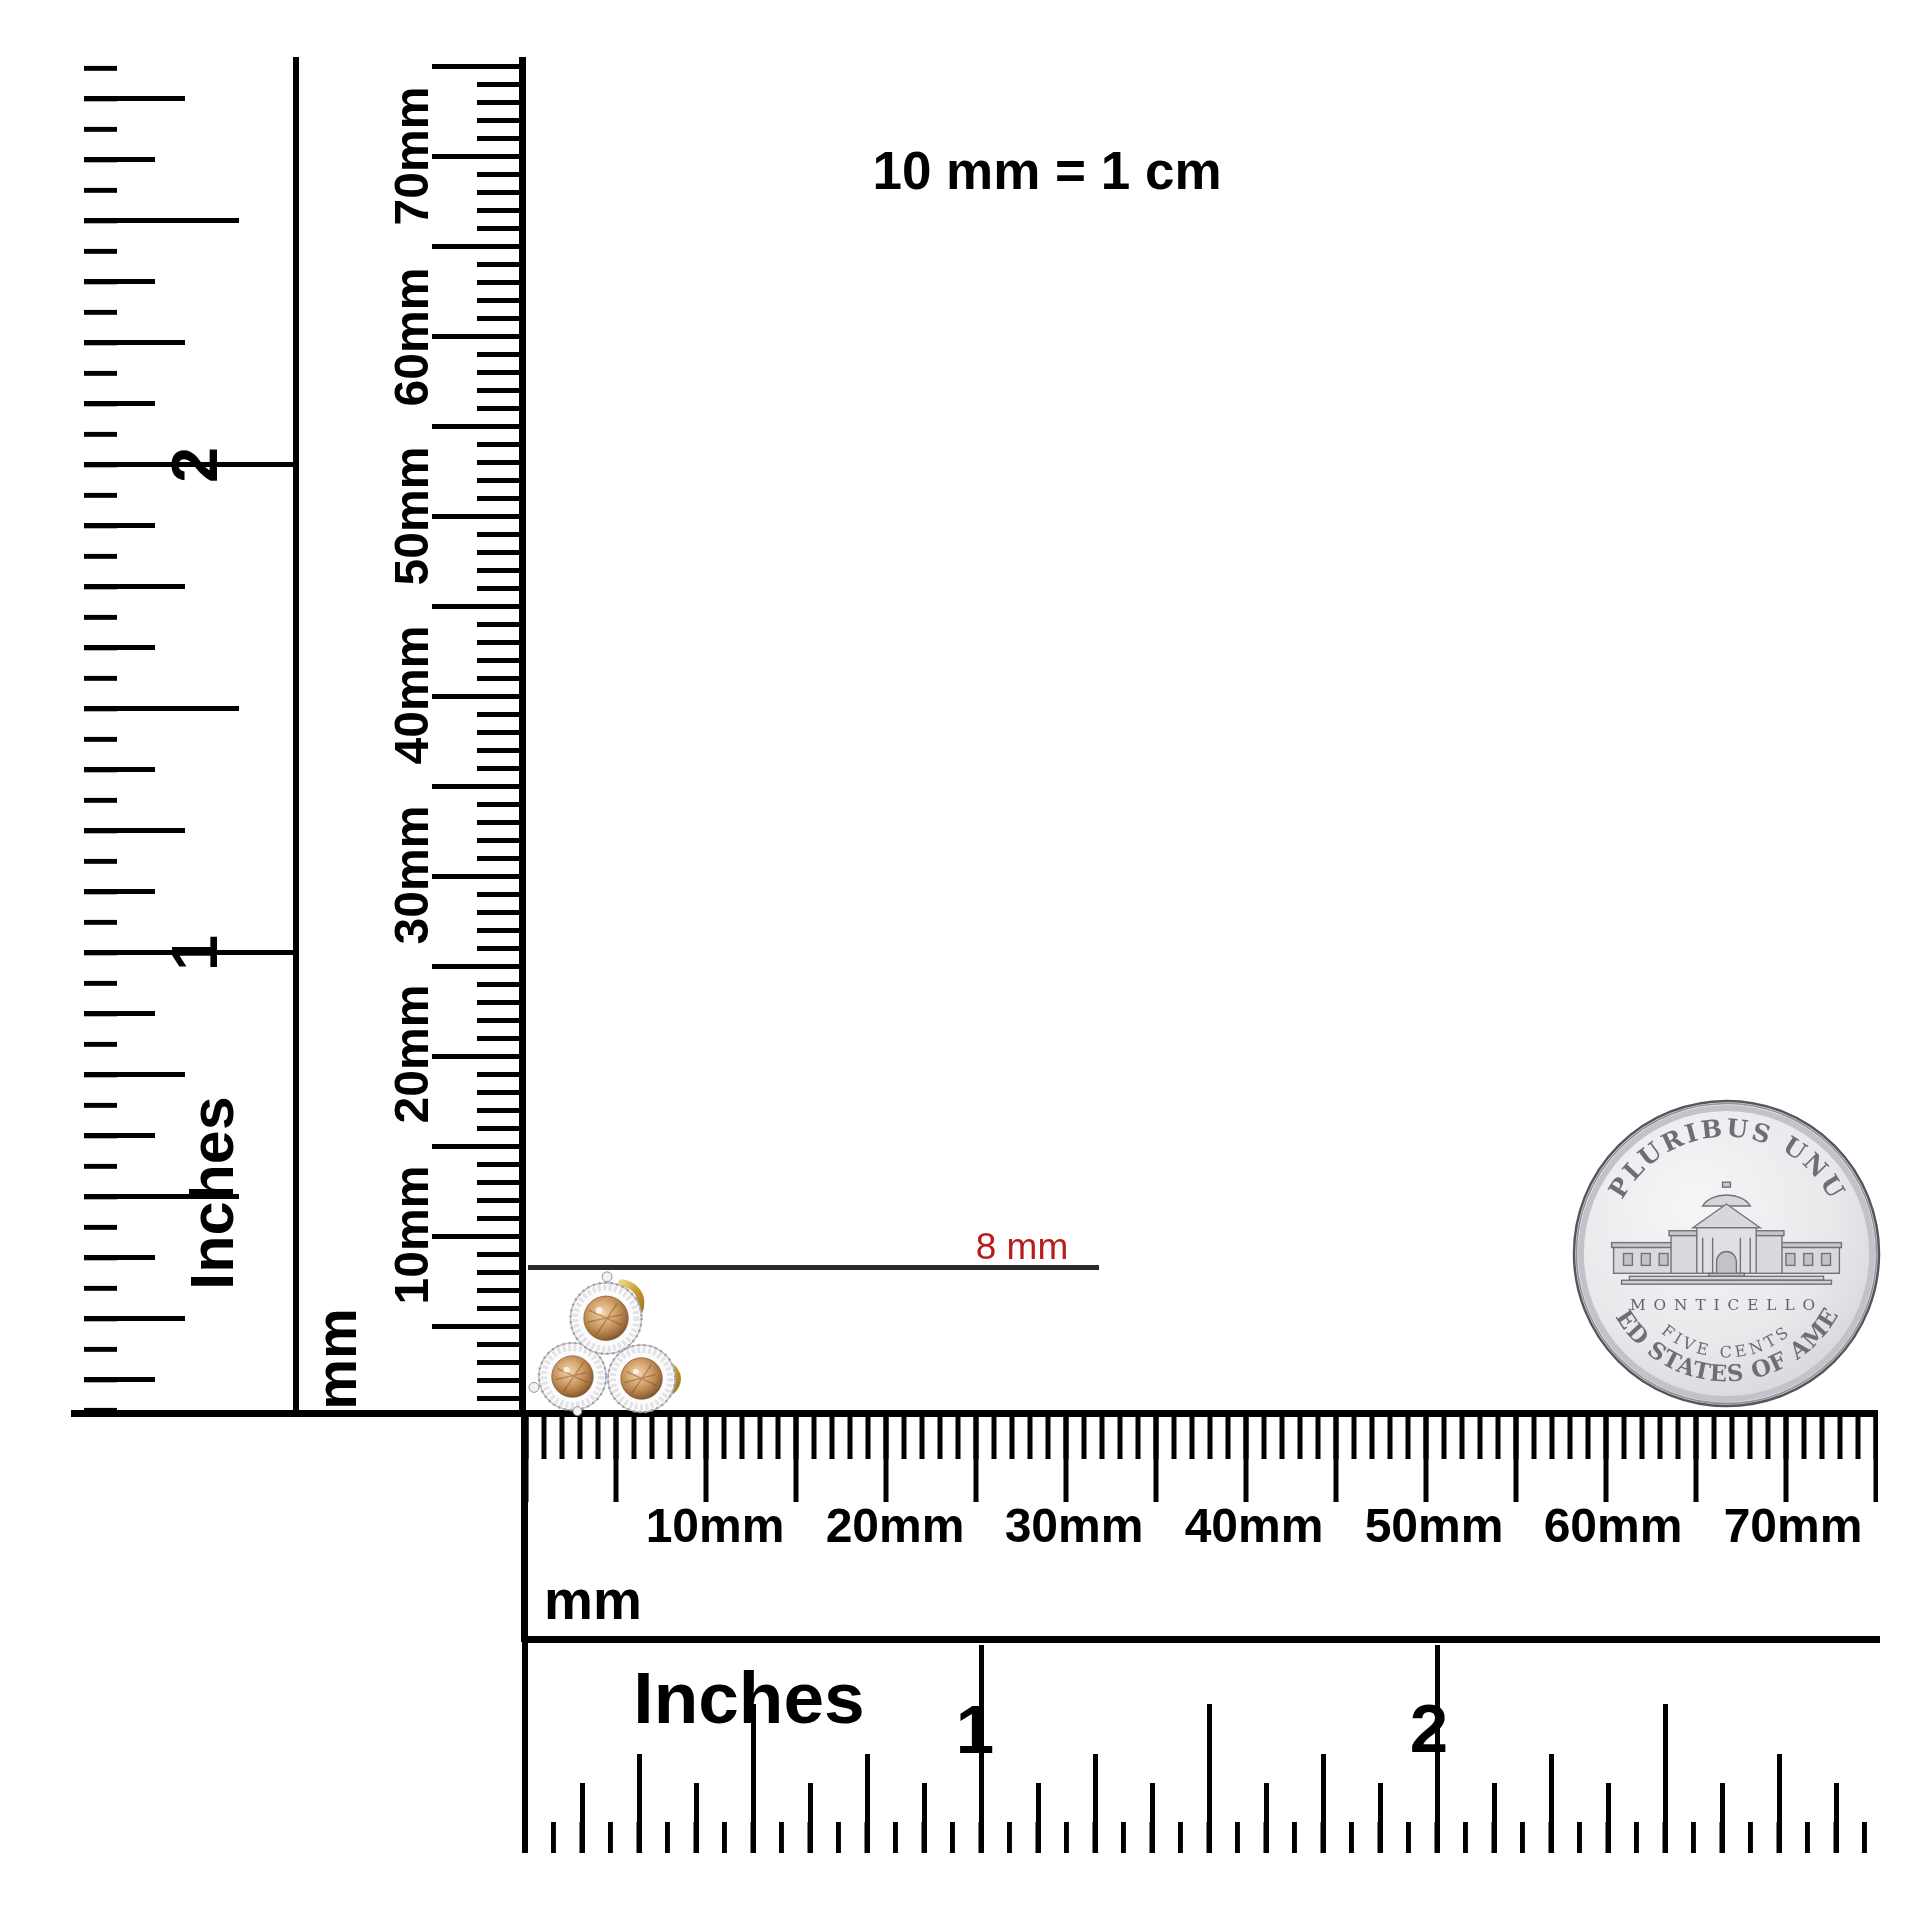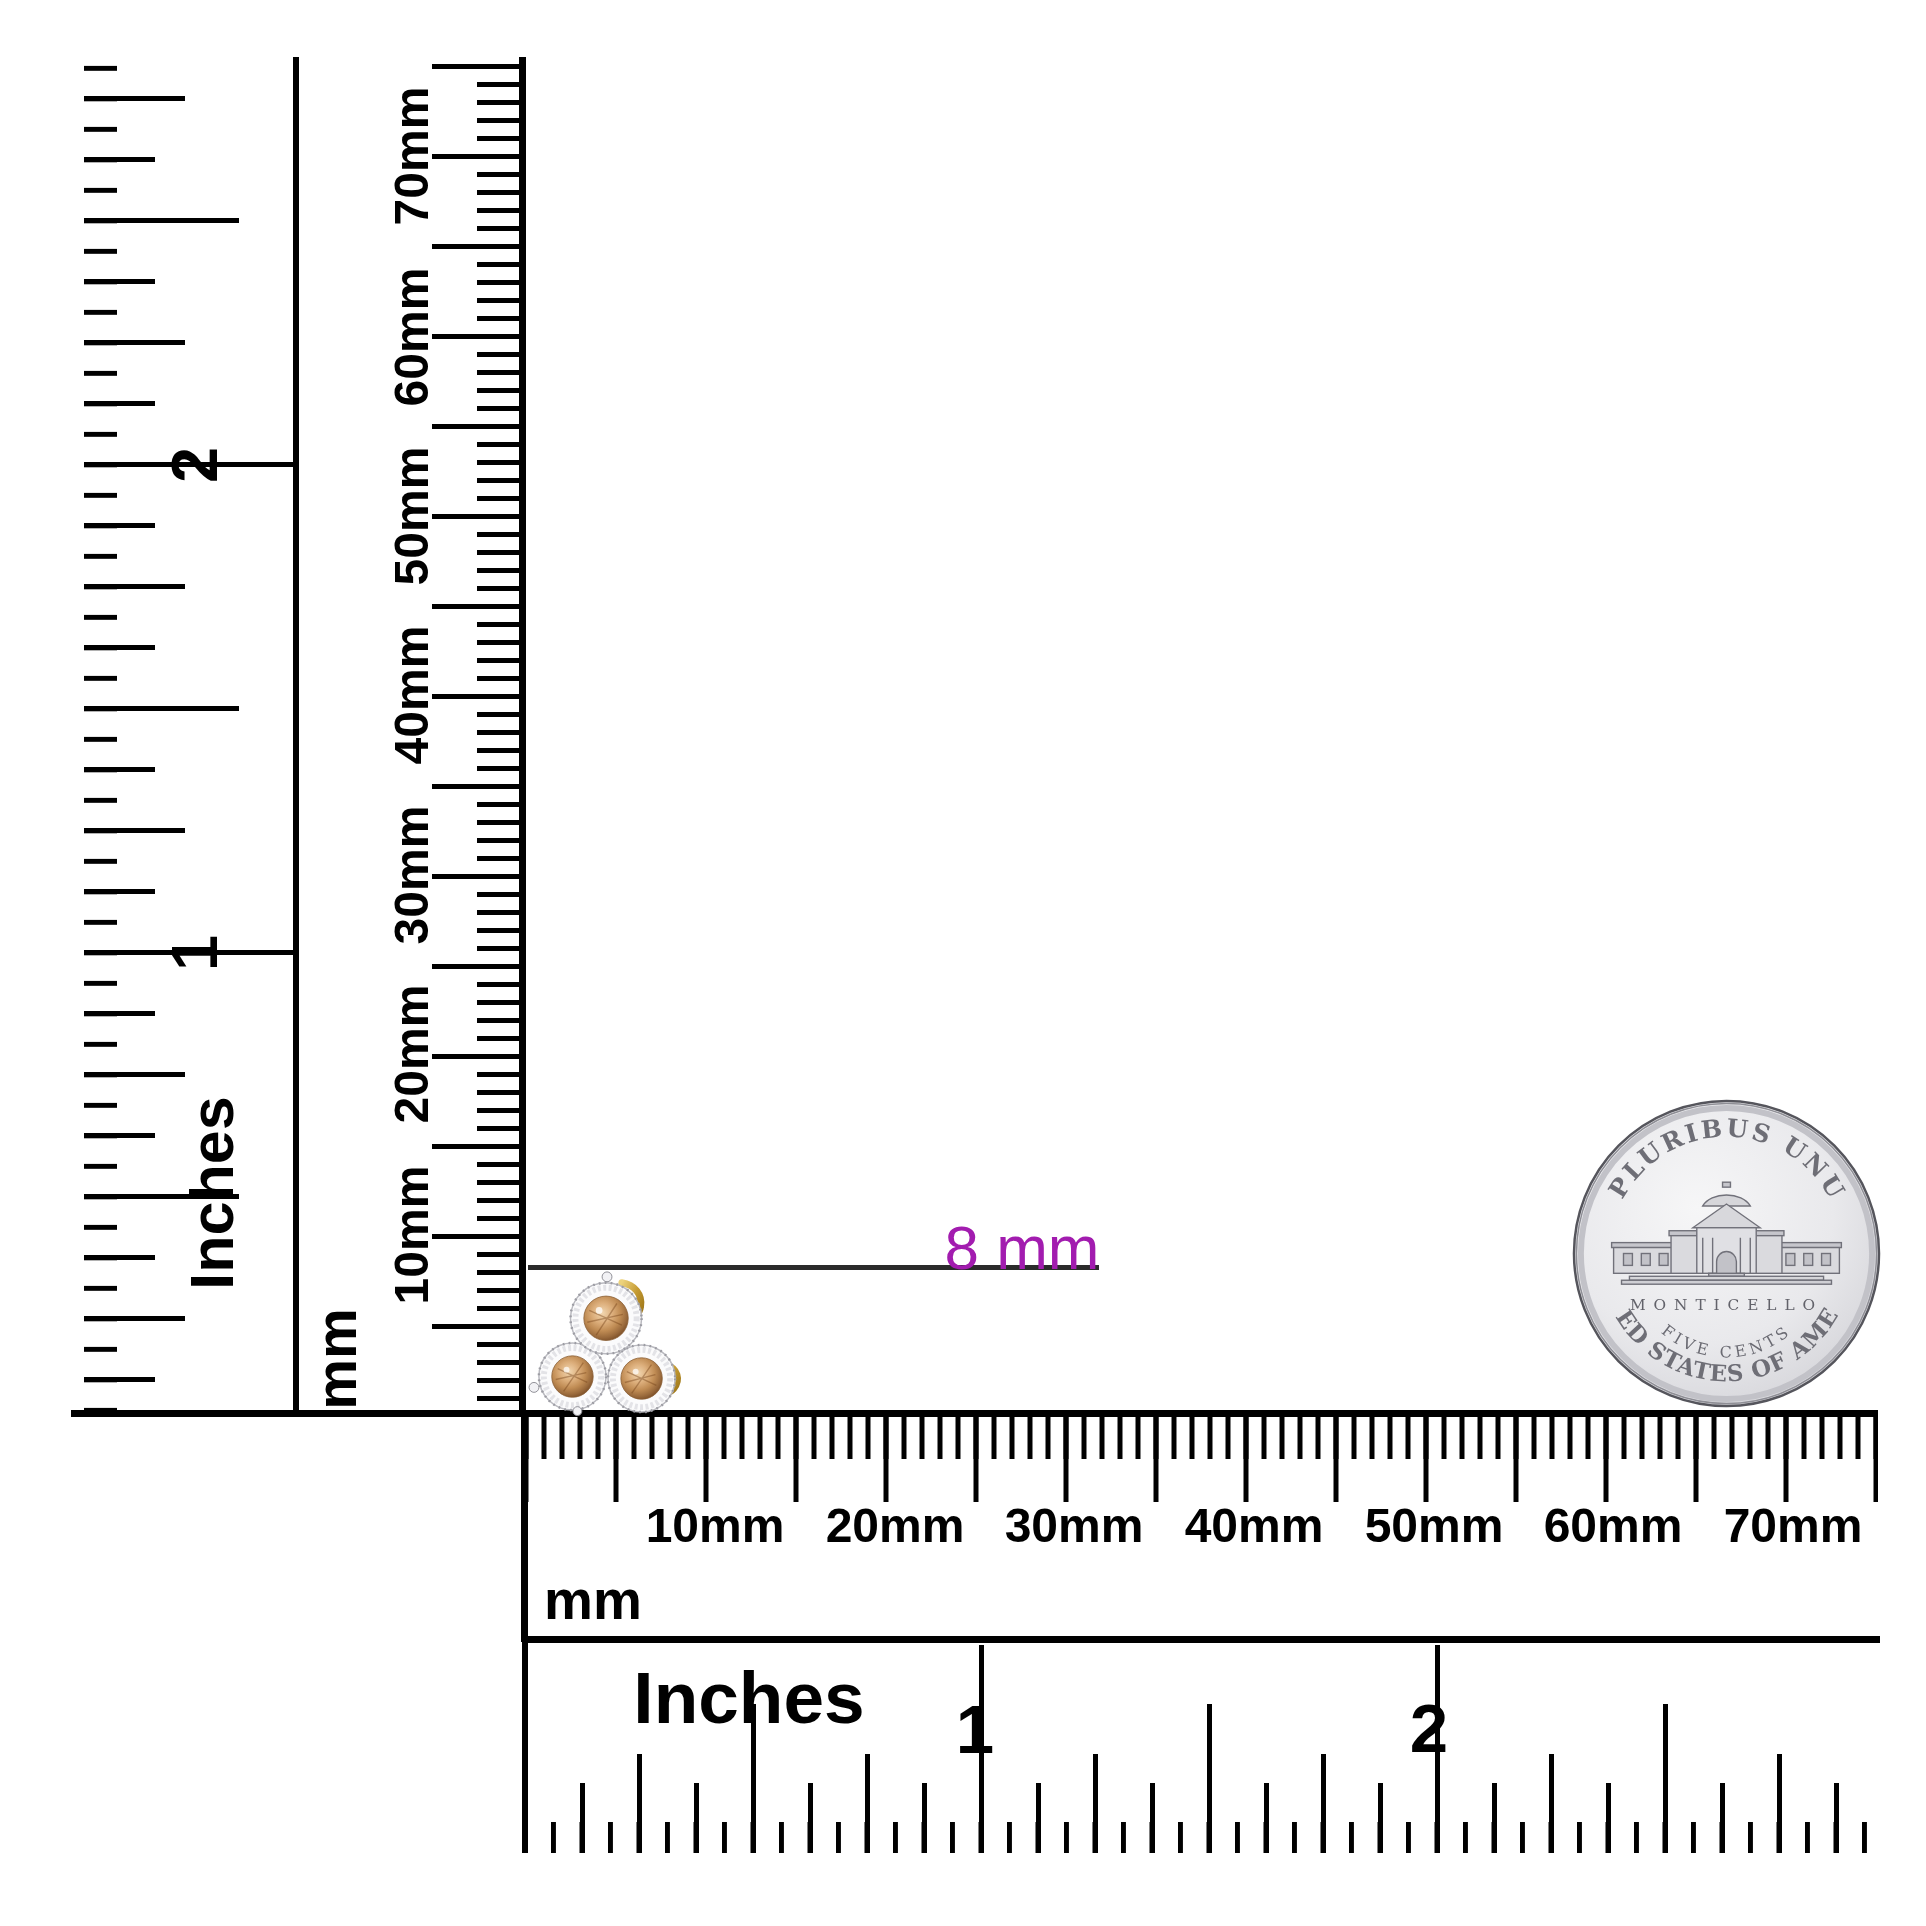--- a/index.html
+++ b/index.html
@@ -59,20 +59,21 @@
   }
   .mmlabel{font-size:48px;font-weight:700;}
   .inchnum{font-size:65px;font-weight:600;}
   .bnum{font-size:69px;font-weight:600;}
 </style>
 </head>
 <body>
 
 <div id="canvas">
 
+  <div class="lbl ctr" style="left:1047px;top:170px;font-size:53px;font-weight:700;">10 mm = 1 cm</div>
 
   <div>
     <div class="line" style="left:293px;top:57px;width:6px;height:1358px;"></div>
     <div class="vin-ticks"></div>
     <div class="lbl rot inchnum" style="left:194px;top:465px;">2</div>
     <div class="lbl rot inchnum" style="left:194px;top:953px;">1</div>
     <div class="lbl rot" style="left:212px;top:1193px;font-size:61px;font-weight:600;">Inches</div>
   </div>
 
   <div>
@@ -107,21 +108,21 @@
   <div>
     <div class="line" style="left:522px;top:1642px;width:6px;height:211px;"></div>
     <div class="hin-ticks"></div>
     <div class="lbl ctr" style="left:749px;top:1697px;font-size:73px;font-weight:600;">Inches</div>
     <div class="lbl ctr bnum" style="left:975px;top:1729px;">1</div>
     <div class="lbl ctr bnum" style="left:1429px;top:1728px;">2</div>
   </div>
 
   <div>
     <div class="line" style="left:528px;top:1265px;width:571px;height:5px;background:#2b2b2b;"></div>
-    <div class="lbl ctr" style="left:1022px;top:1247px;font-size:62px;font-weight:500;color:#a21caf;">8 mm</div>
+    <div class="lbl ctr" style="left:1022px;top:1247px;font-size:37px;font-weight:500;color:#b91c1c;">8 mm</div>
   </div>
 
   <svg class="abs" style="left:520px;top:1265px;" width="178" height="153" viewBox="0 0 180 155">
     <defs>
       <radialGradient id="stoneG" cx="42%" cy="38%" r="65%">
         <stop offset="0%" stop-color="#f1d6b0"></stop>
         <stop offset="35%" stop-color="#dcae7b"></stop>
         <stop offset="62%" stop-color="#c08c54"></stop>
         <stop offset="85%" stop-color="#9a6a3c"></stop>
         <stop offset="100%" stop-color="#7c4f28"></stop>

